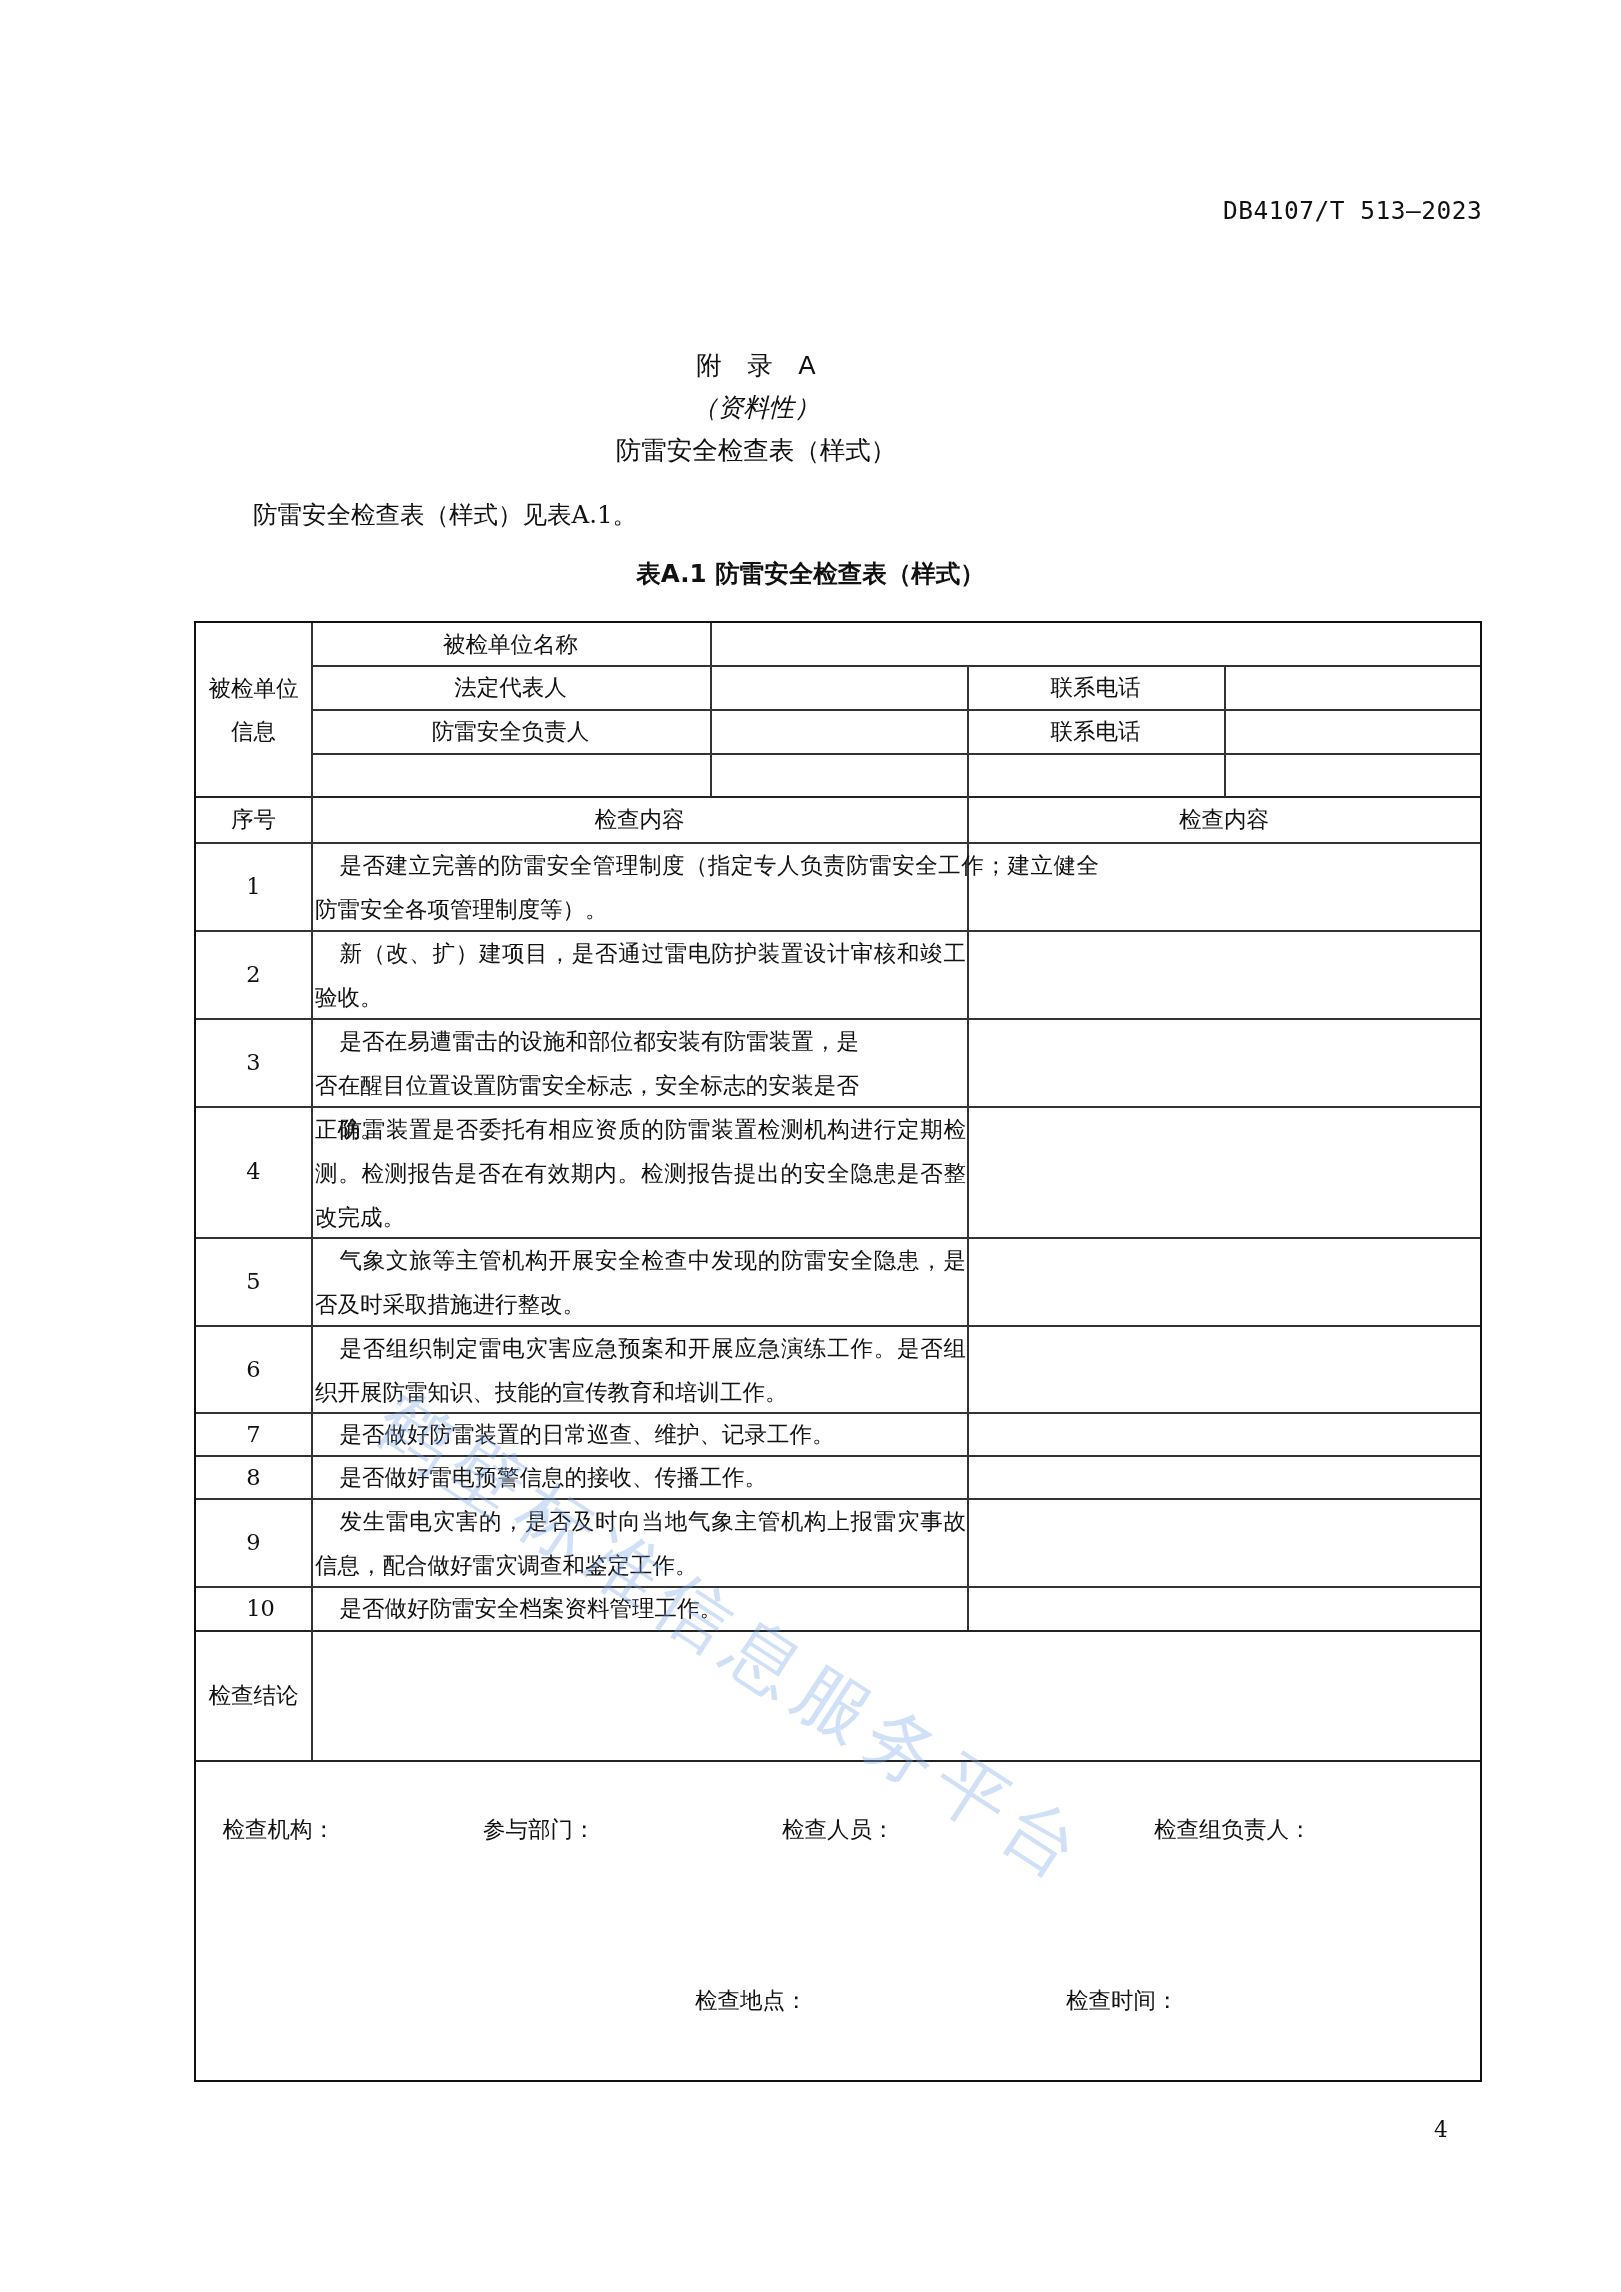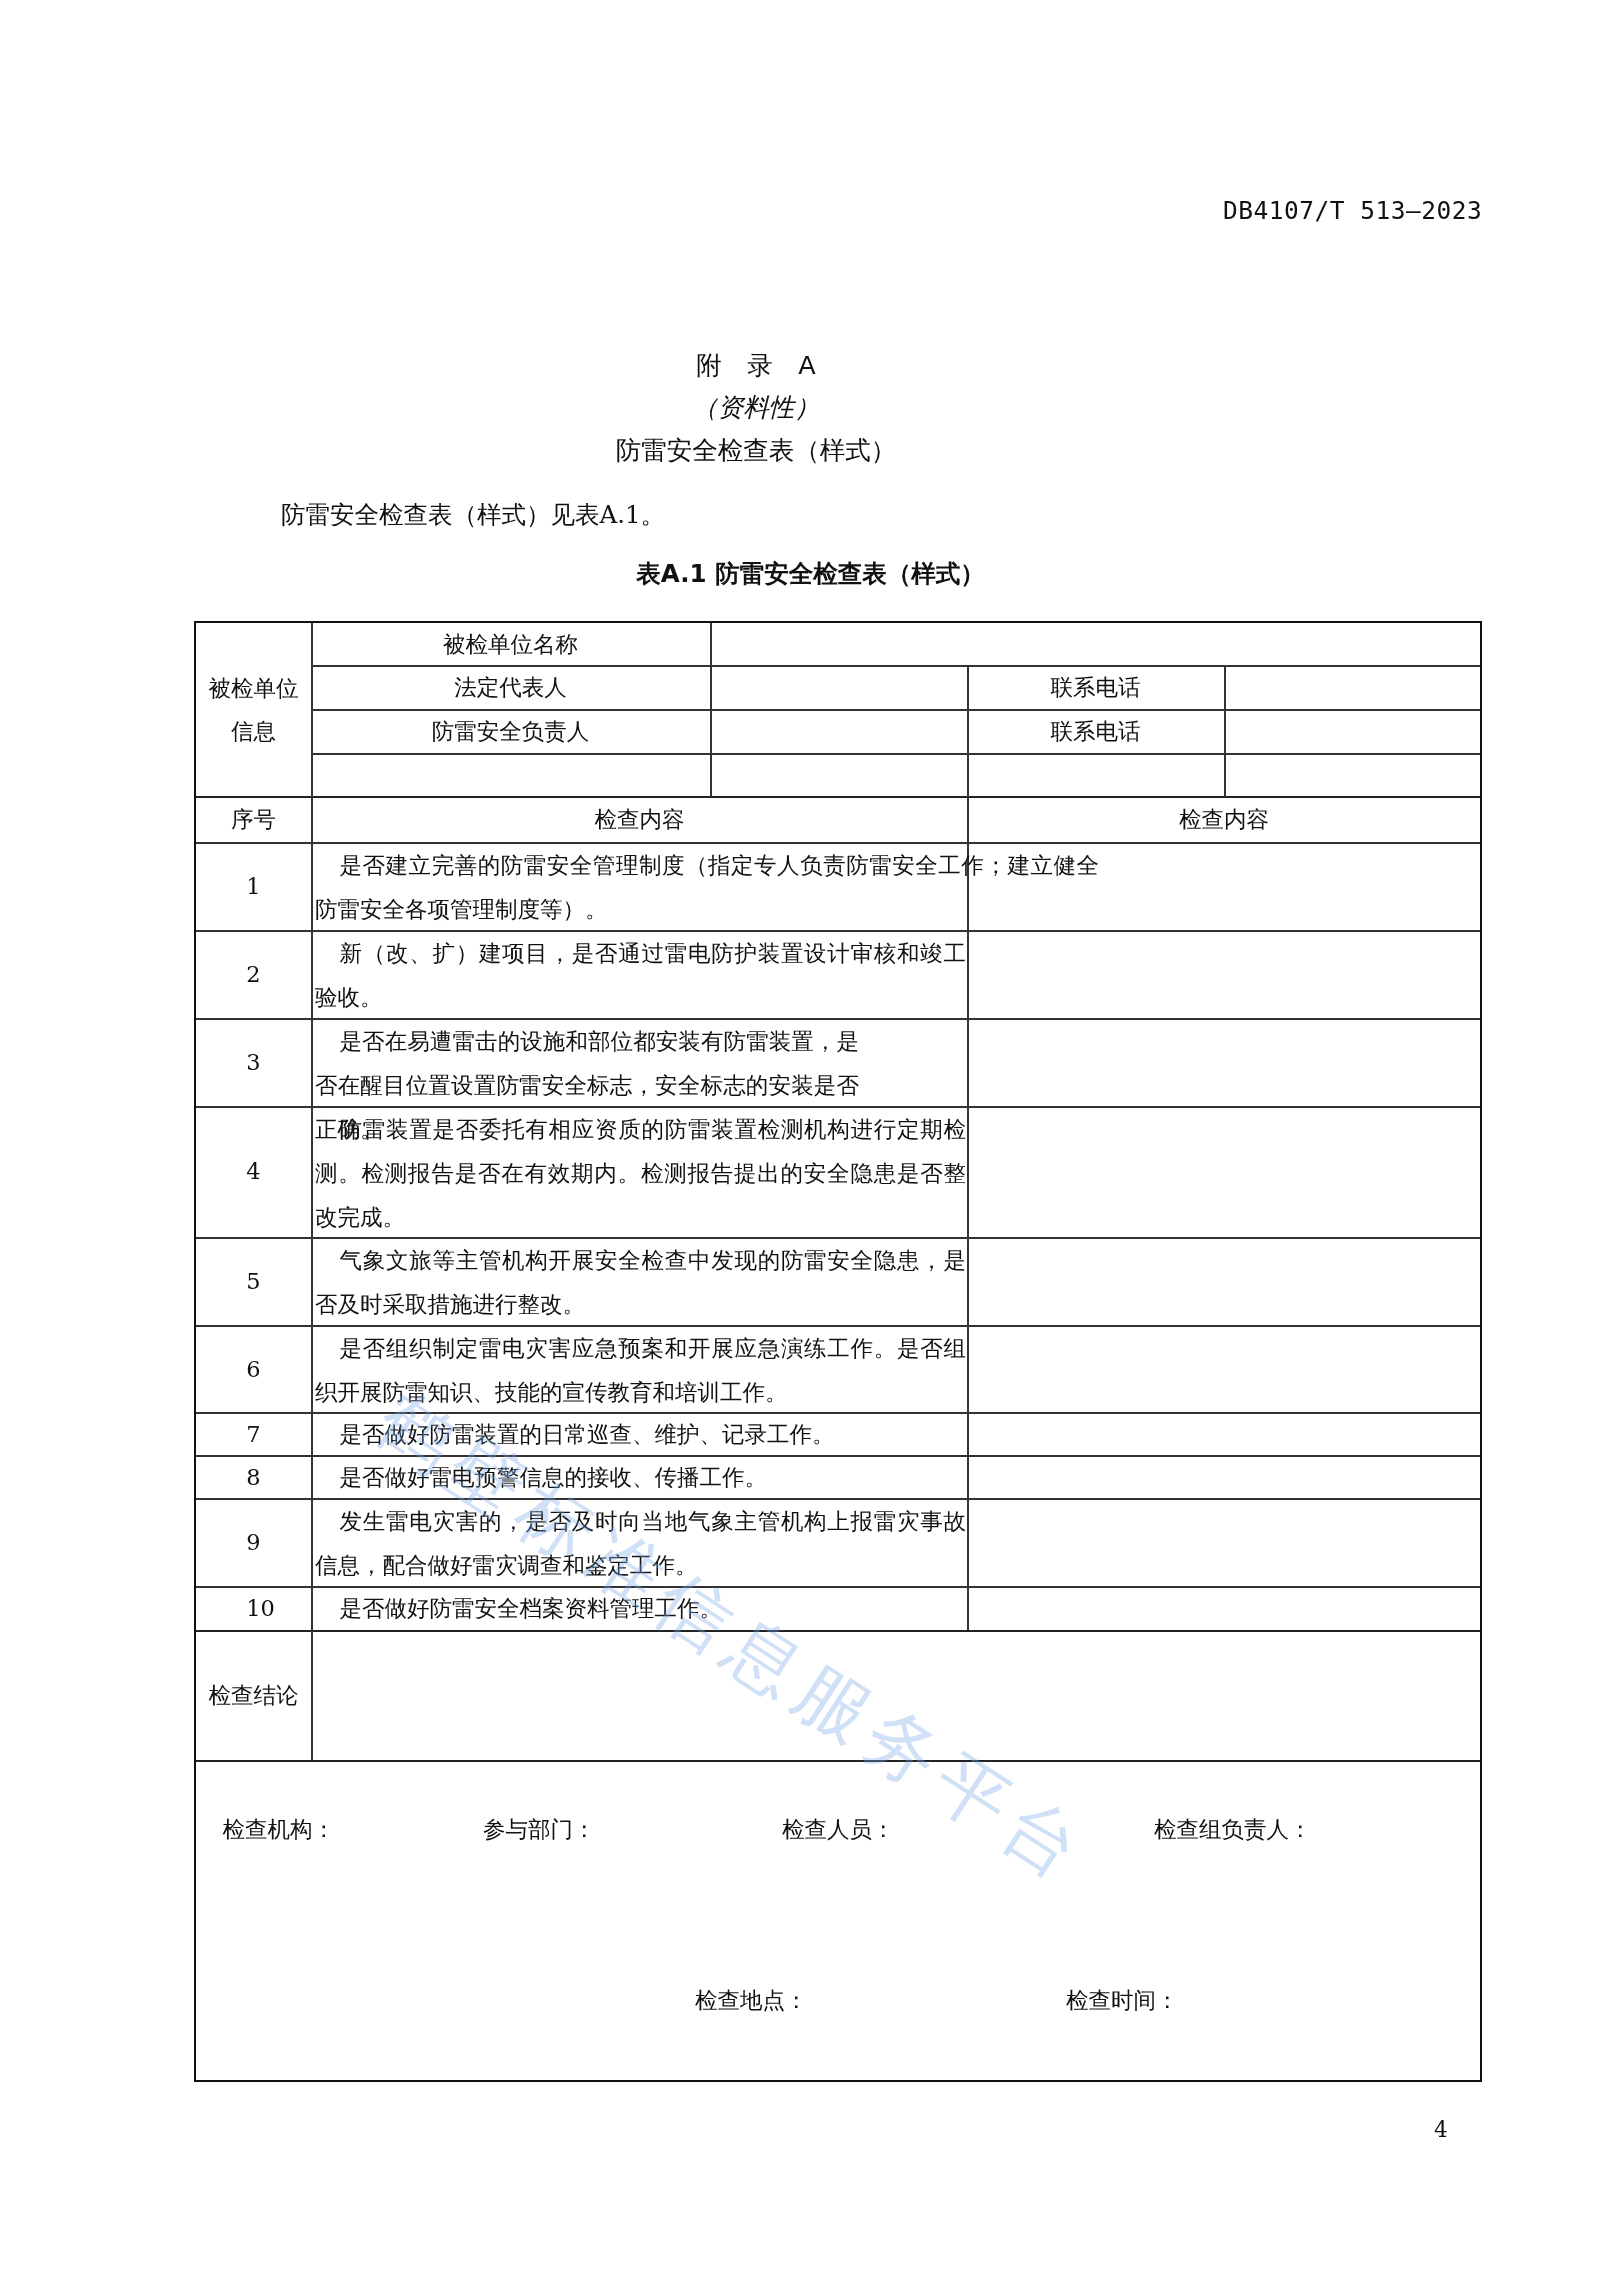--- a/index.html
+++ b/index.html
@@ -1,21 +1,21 @@
 <!DOCTYPE html>
 <html><head>
 <meta charset="utf-8">
 <style>
   html, body { margin:0; padding:0; background:#fff; }
   body { width:1621px; height:2293px; position:relative; overflow:hidden;
          font-family:"DejaVu Serif","Liberation Serif",serif; color:#111; }
   .abs { position:absolute; }
   .docid { left:1223px; top:196px; font-family:"DejaVu Sans Mono","Liberation Mono",monospace; font-size:24.5px; letter-spacing:0.5px; }
   .h1 { left:0; width:1512px; text-align:center; font-family:"DejaVu Sans","Liberation Sans",sans-serif; font-size:25.5px; }
-  .intro { left:253px; top:498px; font-size:24.5px;margin-left:28px; }
+  .intro { left:253px; top:498px; font-size:24.5px; }
   .cap { left:0; width:1621px; top:557px; text-align:center; font-family:"DejaVu Sans","Liberation Sans",sans-serif; font-size:24.5px; font-weight:bold; }
   .pageno { left:1434px; top:2117px; font-size:21.6px; }
 
   .tbl { position:absolute; left:194px; top:621px; width:1288px; height:1461px; border:2.9px solid #111; box-sizing:border-box; }
   .hl { position:absolute; height:0; border-top:2px solid #333; }
   .hl.thick { border-top:2.9px solid #222; }
   .vl { position:absolute; width:0; border-left:2px solid #333; }
   .cell { position:absolute; display:flex; align-items:center; justify-content:center; text-align:center; font-size:22.5px; line-height:1.2; box-sizing:border-box; }
   .content { position:absolute; font-size:22.5px; line-height:44px; text-indent:24.5px; text-align:justify; box-sizing:border-box; padding:0 2px; }
   .sig { position:absolute; font-size:22.5px; }

